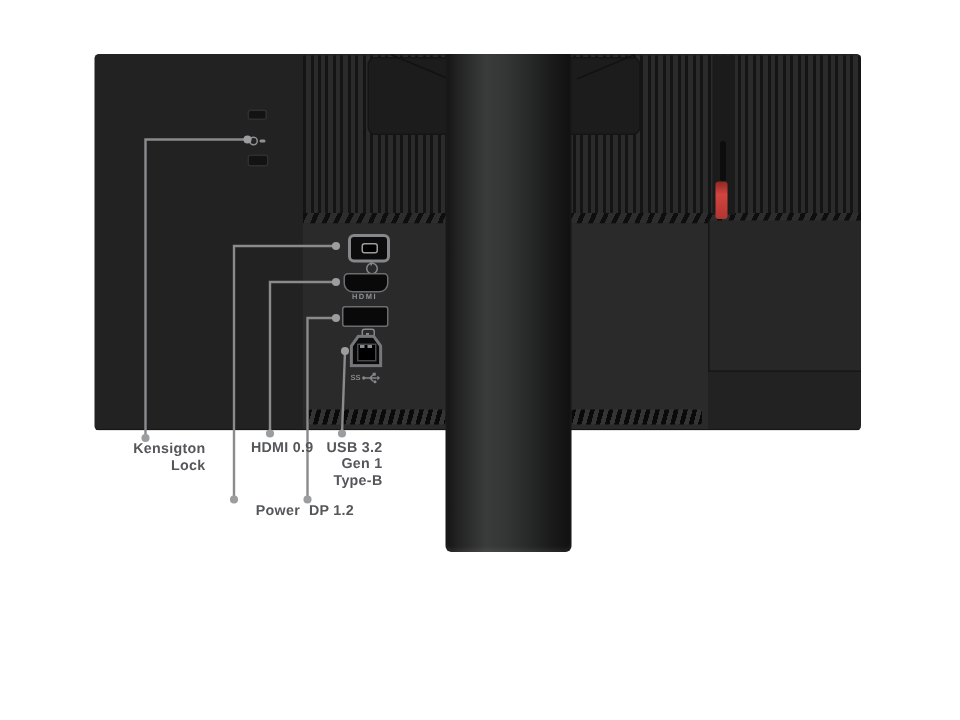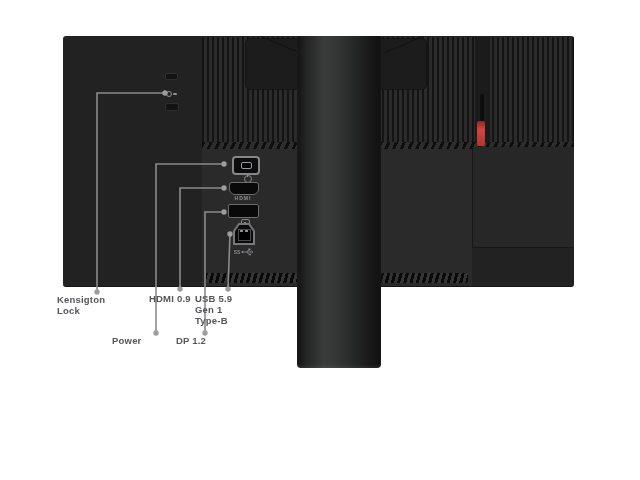--- a/index.html
+++ b/index.html
@@ -78,26 +78,26 @@
          background:linear-gradient(90deg,#131313 0%,#232323 10%,#3a3b3b 32%,#343535 48%,
                     #262727 68%,#191919 86%,#101010 100%);
          box-shadow:inset 0 -2px 3px rgba(255,255,255,0.07);}
 
   
   svg.lines{position:absolute;left:0;top:0;width:640px;height:480px;pointer-events:none;}
   svg.lines polyline{fill:none;stroke:#8a8b8d;stroke-width:1.6;}
   svg.lines circle{fill:#9b9d9f;}
 
   
-  .callout-label{position:absolute;text-align:left;font-size:9.5px;font-weight:bold;
+  .callout-label{position:absolute;text-align:right;font-size:9.5px;font-weight:bold;
                  color:#54565a;line-height:11px;white-space:pre-line;letter-spacing:0.2px;}
   .lbl-kensington{left:57px;top:294px;width:80px;}
   .lbl-hdmi{left:149px;top:293px;width:60px;}
   .lbl-usb{left:195px;top:293px;width:60px;}
-  .lbl-power{left:112px;top:335px;width:60px;}
+  .lbl-power{left:140px;top:335px;width:60px;}
   .lbl-dp{left:176px;top:335px;width:60px;}
 </style>
 </head>
 <body>
 
 <div class="stage">
 
   <div class="monitor">
     <div class="ribs"></div>
     <div class="serration"></div>
@@ -170,19 +170,19 @@
     <circle cx="180" cy="289" r="2.7"></circle>
     <circle cx="224" cy="212" r="2.7"></circle>
     <circle cx="205" cy="333" r="2.7"></circle>
     <circle cx="230" cy="234" r="2.7"></circle>
     <circle cx="228" cy="289" r="2.7"></circle>
   </svg>
 
   <div class="callout-label lbl-kensington">Kensigton
 Lock</div>
   <div class="callout-label lbl-hdmi">HDMI 0.9</div>
-  <div class="callout-label lbl-usb">USB 5.9
+  <div class="callout-label lbl-usb">USB 3.2
 Gen 1
 Type-B</div>
   <div class="callout-label lbl-power">Power</div>
   <div class="callout-label lbl-dp">DP 1.2</div>
 
 </div>
 
 </body></html>

